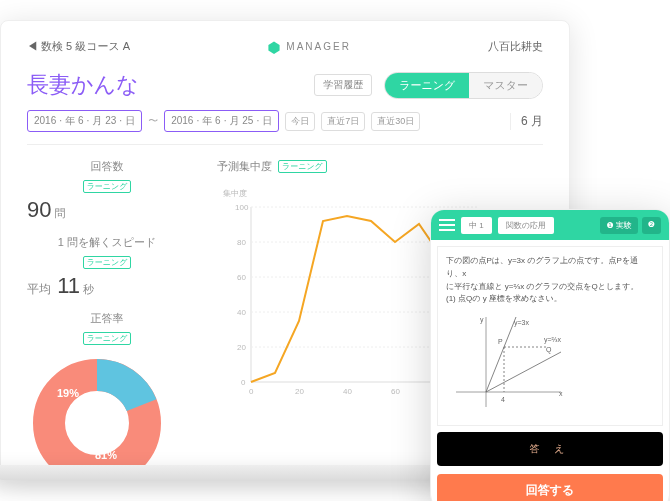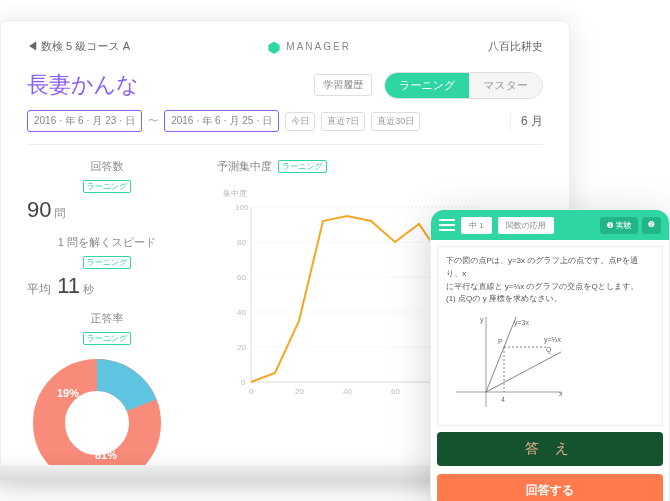--- a/index.html
+++ b/index.html
@@ -60,21 +60,21 @@
 .tab-header { background: #2fd6a3; height: 30px; display: flex; align-items: center; padding: 0 8px; gap: 6px; }
 .hamburger { width: 16px; height: 12px; display: flex; flex-direction: column; justify-content: space-between; }
 .hamburger span { height: 2px; background: #fff; }
 .tab-crumb { background: #fff; color: #888; font-size: 8px; padding: 3px 8px; border-radius: 2px; }
 .tab-btns { margin-left: auto; display: flex; gap: 4px; }
 .tab-btn { background: #22b58a; color: #fff; font-size: 8px; padding: 3px 6px; border-radius: 3px; }
 
 .problem { background: #fff; margin: 6px; padding: 8px; border: 1px solid #eee; font-size: 8px; color: #555; line-height: 1.6; height: 180px; }
 .problem-graph { width: 120px; height: 100px; margin: 6px auto 0; }
 
-.answer-area { background: #14532d; margin: 0 6px; height: 34px; border-radius: 4px; display:flex; align-items:center; justify-content:center; color:#e8b090; font-size:14px; letter-spacing:6px; }
+.answer-area { background: #000000; margin: 0 6px; height: 34px; border-radius: 4px; display:flex; align-items:center; justify-content:center; color:#e8b090; font-size:10px; letter-spacing:6px; }
 .answer-btn { background: #ff7a4d; color: #fff; text-align: center; margin: 8px 6px 0; padding: 8px; border-radius: 4px; font-size: 12px; font-weight: bold; box-shadow: 0 3px 0 #d85a30; }
 
 .base { position:absolute; bottom:0; left:-20px; width:600px; height:14px; background:linear-gradient(#eee,#ddd); border-radius:0 0 18px 18px; box-shadow:0 6px 20px rgba(0,0,0,0.15); }
 </style>
 </head>
 <body>
 
 <div class="laptop">
   <div class="laptop-screen">
 

